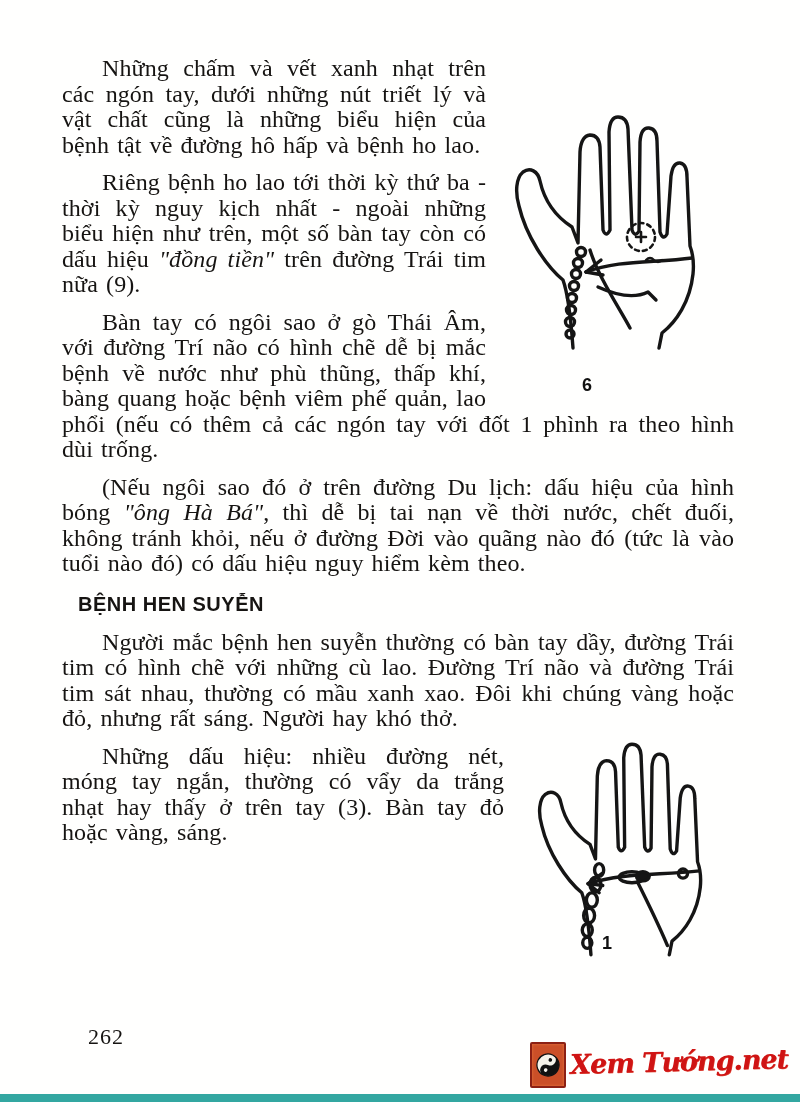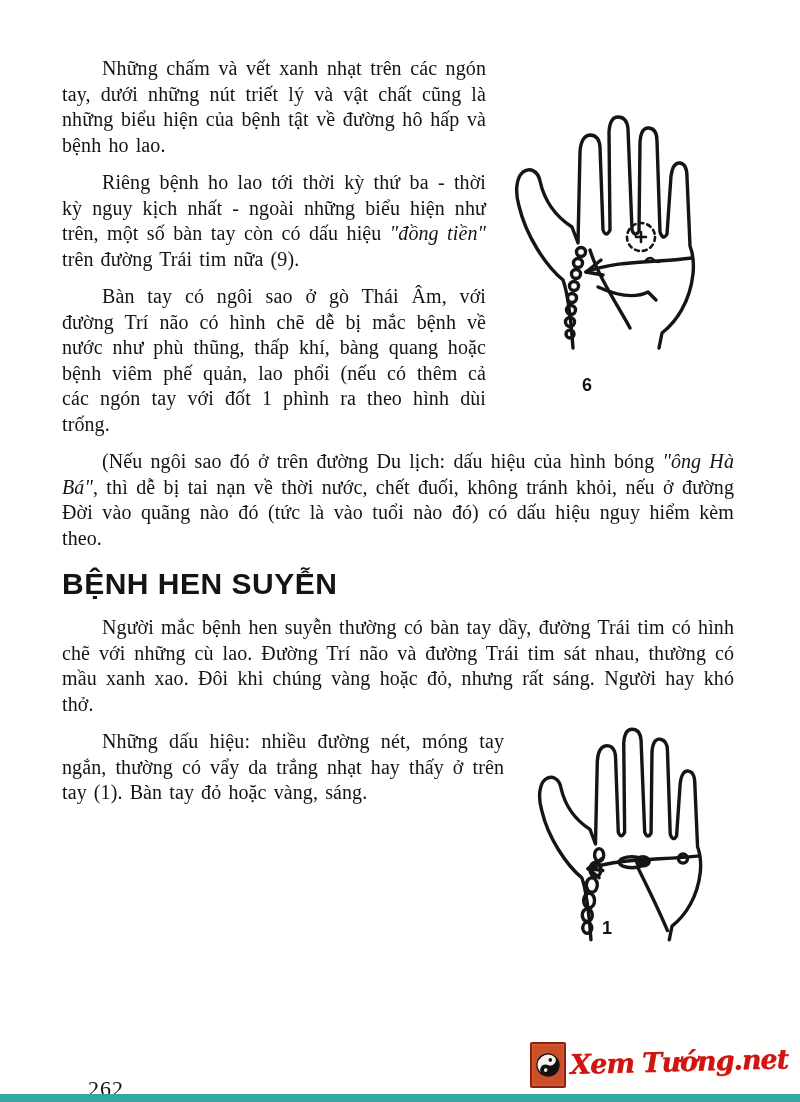--- a/index.html
+++ b/index.html
@@ -11,34 +11,34 @@
     overflow:hidden;
     font-family:"Liberation Serif","DejaVu Serif",serif;
     color:#161412;
   }
   .content{
     position:relative;
     padding:56px 58px 0 62px;
   }
   p.para{
     margin:0 8px 12px 0;
-    font-size:20px;
+    font-size:24px;
     line-height:25.5px;
     text-align:justify;
     text-indent:40px;
     word-spacing:2px;
     letter-spacing:0.1px;
   }
   p.para .it{font-style:italic;}
   h2.section-heading{
     font-family:"Liberation Sans","DejaVu Sans",sans-serif;
     font-weight:700;
-    font-size:30px;
+    font-size:20px;
     letter-spacing:0.5px;
-    margin:16px 0 14px 0;
+    margin:16px 0 14px 16px;
     text-indent:0;
   }
   
   .fig{
     float:right;
     position:relative;
   }
   .fig-top{
     width:256px;height:342px;
     margin:0 0 0 6px;
@@ -55,21 +55,21 @@
     font-weight:700;
     font-size:18px;
     color:#111;
   }
   .fig-top .fig-label{left:96px;bottom:2px;}
   .fig-bottom .fig-label{left:98px;bottom:-4px;}
   .hand path, .hand circle, .hand ellipse{vector-effect:non-scaling-stroke;}
   
   .page-number{
     position:absolute;
-    left:88px;top:1076px;
+    left:88px;top:1024px;
     font-size:22px;
     letter-spacing:1px;
   }
   .watermark{
     position:absolute;
     right:12px;top:1042px;
     display:flex;
     align-items:flex-start;
     gap:4px;
   }
@@ -178,21 +178,21 @@
         <ellipse cx="140" cy="183" rx="14" ry="6"></ellipse>
         <ellipse cx="152" cy="182" rx="7" ry="5" fill="#151515"></ellipse>
         <circle cx="196" cy="179" r="5"></circle>
 
         <path d="M 146 188 C 158 212 170 237 179 258"></path>
       </svg>
       <figcaption class="fig-label">1</figcaption>
     </figure>
 
     <p class="para">
-      <span>Những dấu hiệu: nhiều đường nét, móng tay ngắn, thường có vẩy da trắng nhạt hay thấy ở trên tay (1). Bàn tay đỏ hoặc vàng, sáng.</span>
+      <span>Những dấu hiệu: nhiều đường nét, móng tay ngắn, thường có vẩy da trắng nhạt hay thấy ở trên tay (3). Bàn tay đỏ hoặc vàng, sáng.</span>
     </p>
 
 
     <div class="clear"></div>
   </div>
 
   <div class="page-number">262</div>
 
   <div class="watermark">
     <div class="wm-box">

